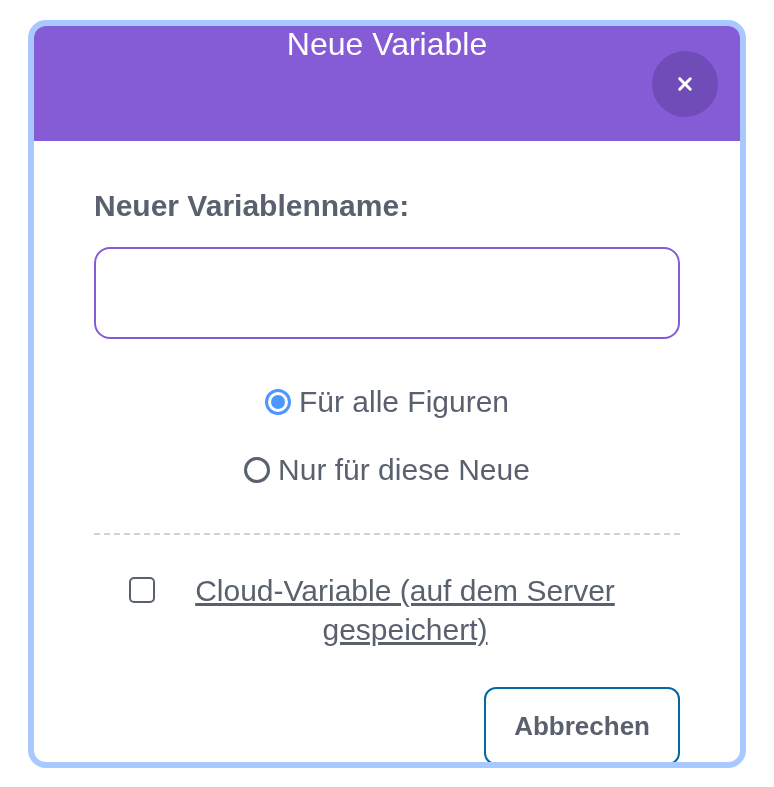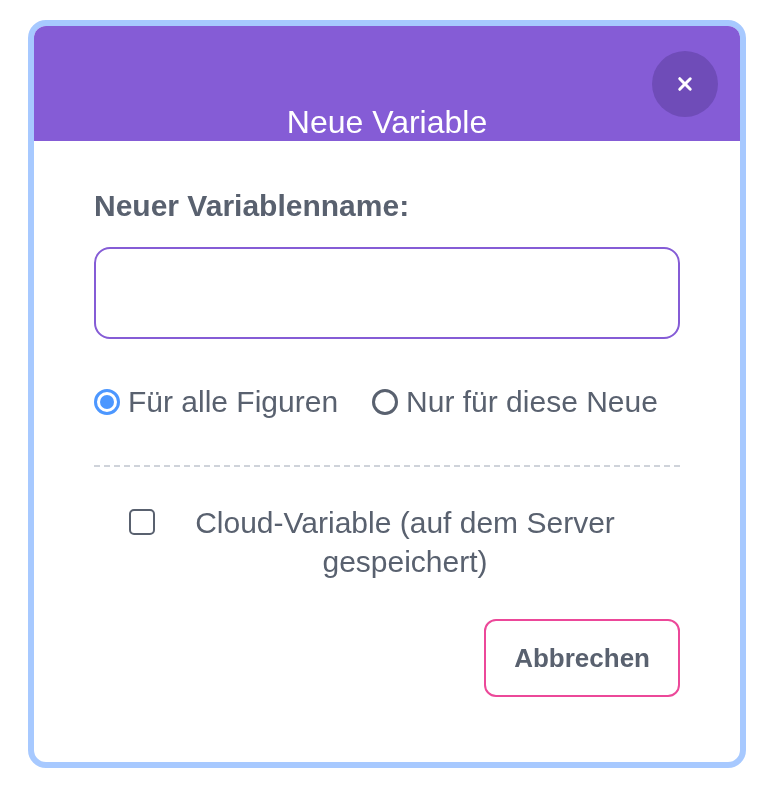--- a/index.html
+++ b/index.html
@@ -20,21 +20,21 @@
     border: 6px solid #a7c9ff;
     border-radius: 18px;
     overflow: hidden;
     background: #fff;
   }
   .header {
     background: #855cd6;
     height: 115px;
     position: relative;
     display: flex;
-    align-items: flex-end;
+    align-items: flex-start;
     justify-content: center;
   }
   .header-title {
     color: #fff;
     font-size: 32px;
     font-weight: 500;
   }
   .close-btn {
     position: absolute;
     right: 22px;
@@ -74,20 +74,21 @@
     outline: none;
     background: #fff;
   }
   .radio-row {
     margin-top: 46px;
     display: flex;
     gap: 34px;
     align-items: center;
     font-size: 30px;
     color: #59616f;
+    flex-direction: column;
   }
   .radio-option {
     display: flex;
     align-items: center;
     gap: 8px;
     cursor: pointer;
   }
   .radio-circle {
     width: 26px;
     height: 26px;
@@ -129,20 +130,21 @@
     height: 26px;
     border: 2.5px solid #59616f;
     border-radius: 5px;
     flex-shrink: 0;
     margin-top: 6px;
     cursor: pointer;
   }
   .checkbox-label {
     line-height: 1.3;
     max-width: 480px;
+    text-decoration: underline;
   }
   .button-row {
     margin-top: 38px;
     display: flex;
     justify-content: flex-end;
     gap: 22px;
     padding-right: 0px;
   }
   .btn {
     height: 78px;
@@ -150,21 +152,21 @@
     font-size: 26px;
     font-weight: 700;
     padding: 0 28px;
     display: flex;
     align-items: center;
     justify-content: center;
     cursor: pointer;
   }
   .btn-cancel {
     background: #fff;
-    border: 2px solid #ec4899;
+    border: 2px solid #0369a1;
     color: #59616f;
     min-width: 180px;
   }
   .btn-ok {
     background: #855cd6;
     border: 2px solid #855cd6;
     color: #fff;
     min-width: 96px;
   }
 </style>

